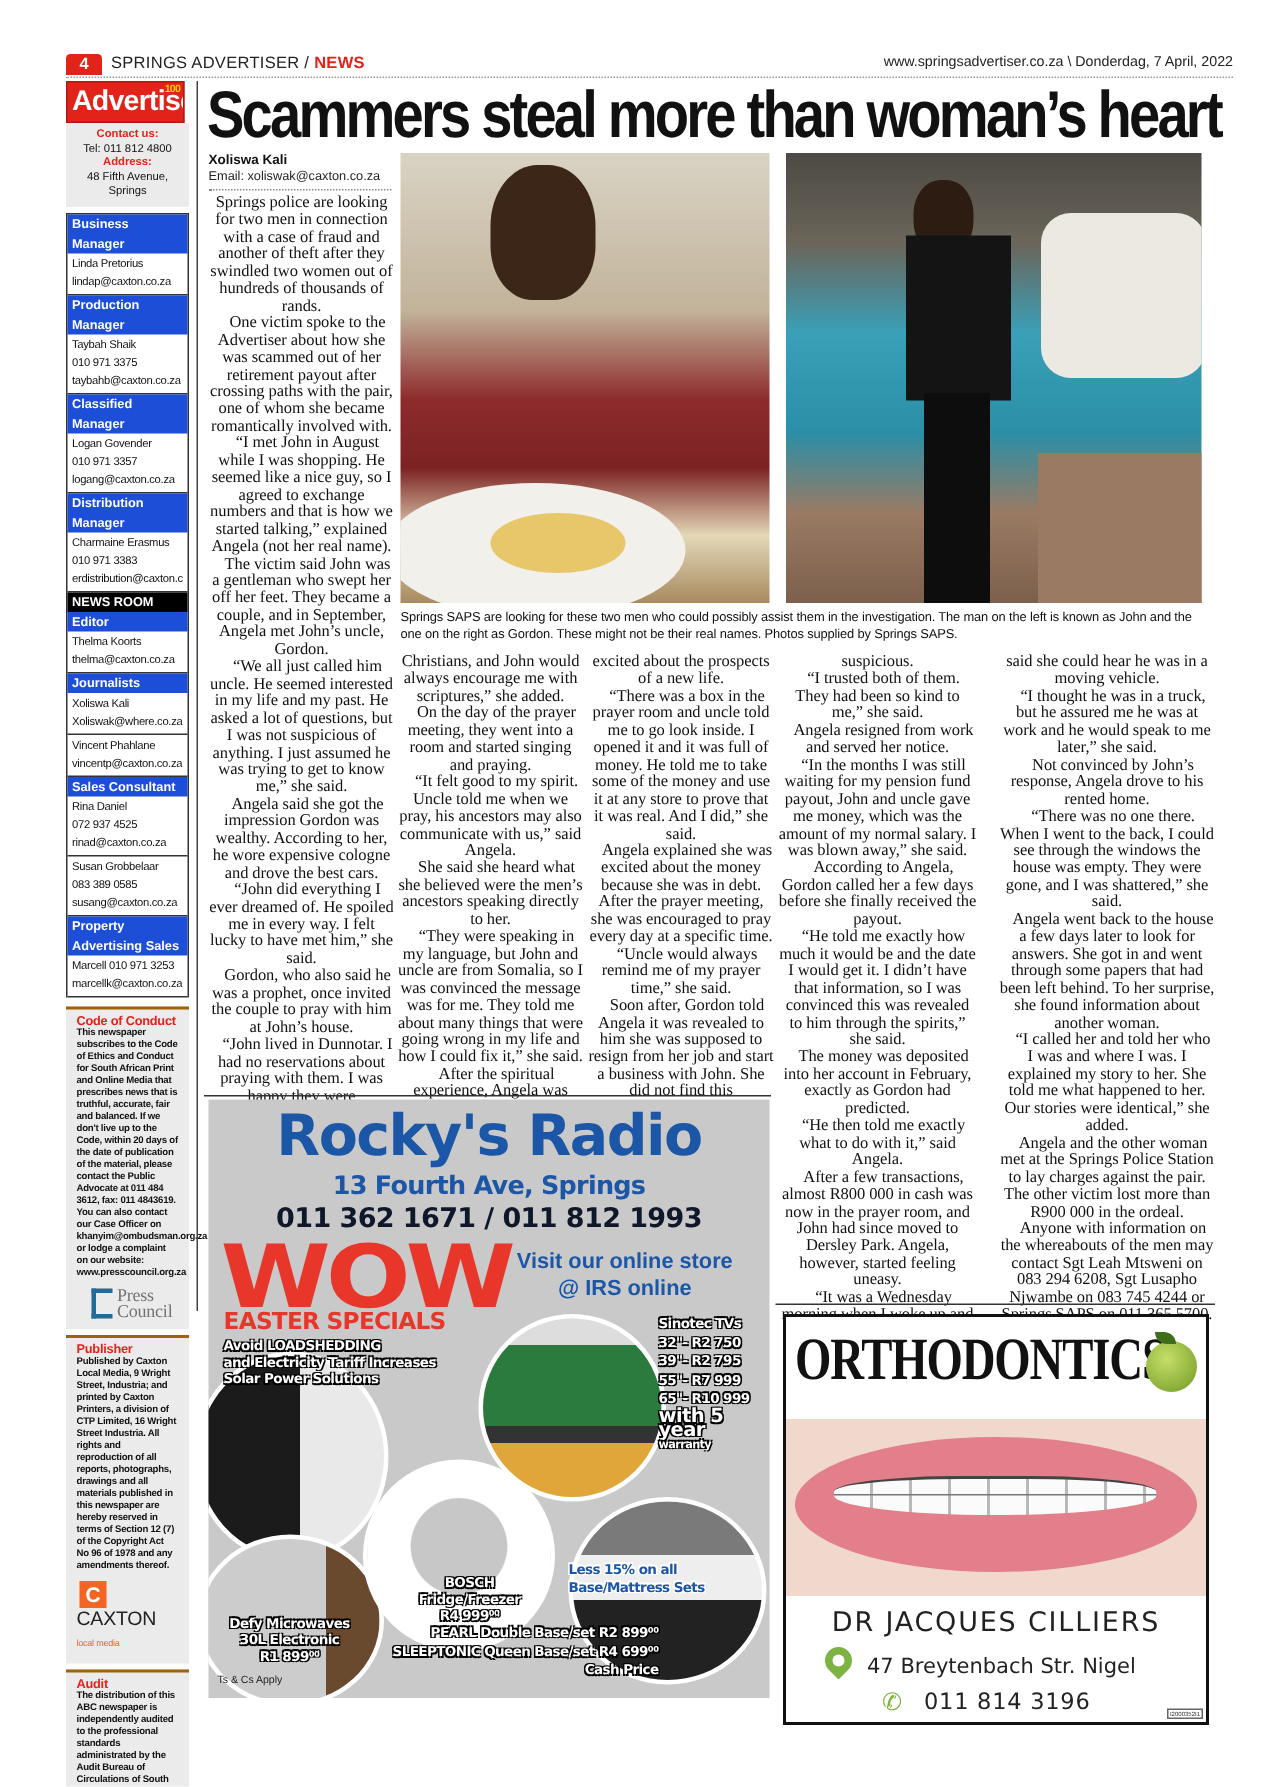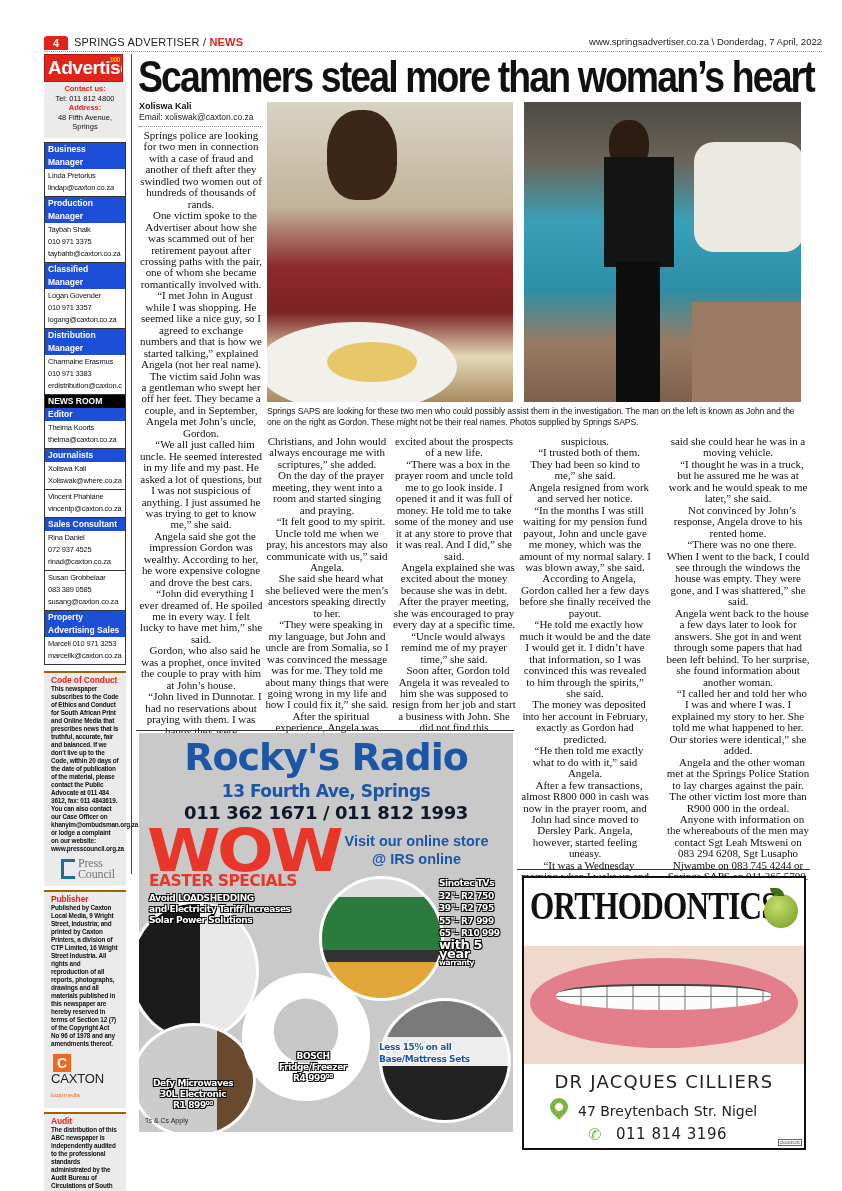--- a/index.html
+++ b/index.html
@@ -324,20 +324,25 @@
   </div>
   <div class="lbl-w" style="left:6px; top:345px; text-align:center; width:96px;">
     <div>Defy Microwaves</div>
     <div>30L Electronic</div>
     <div>R1 899⁰⁰</div>
   </div>
   <div class="lbl-blue" style="left:240px; top:308px; width:120px;">
     <div>Less 15% on all</div>
     <div>Base/Mattress Sets</div>
   </div>
+  <div class="lbl-w" style="left:110px; top:350px; width:190px; text-align:right; line-height:12.5px;">
+    <div>PEARL Double Base/set R2 899⁰⁰</div>
+    <div>SLEEPTONIC Queen Base/set R4 699⁰⁰</div>
+    <div>Cash Price</div>
+  </div>
   <div class="ts">Ts &amp; Cs Apply</div>
 </div>
 
 <div class="abs ortho">
   <div class="o-title">ORTHODONTICS</div>
   <div class="apple"></div>
   <div class="leaf"></div>
   <div class="smile">
     <div class="lips"></div>
     <div class="teeth"></div>

